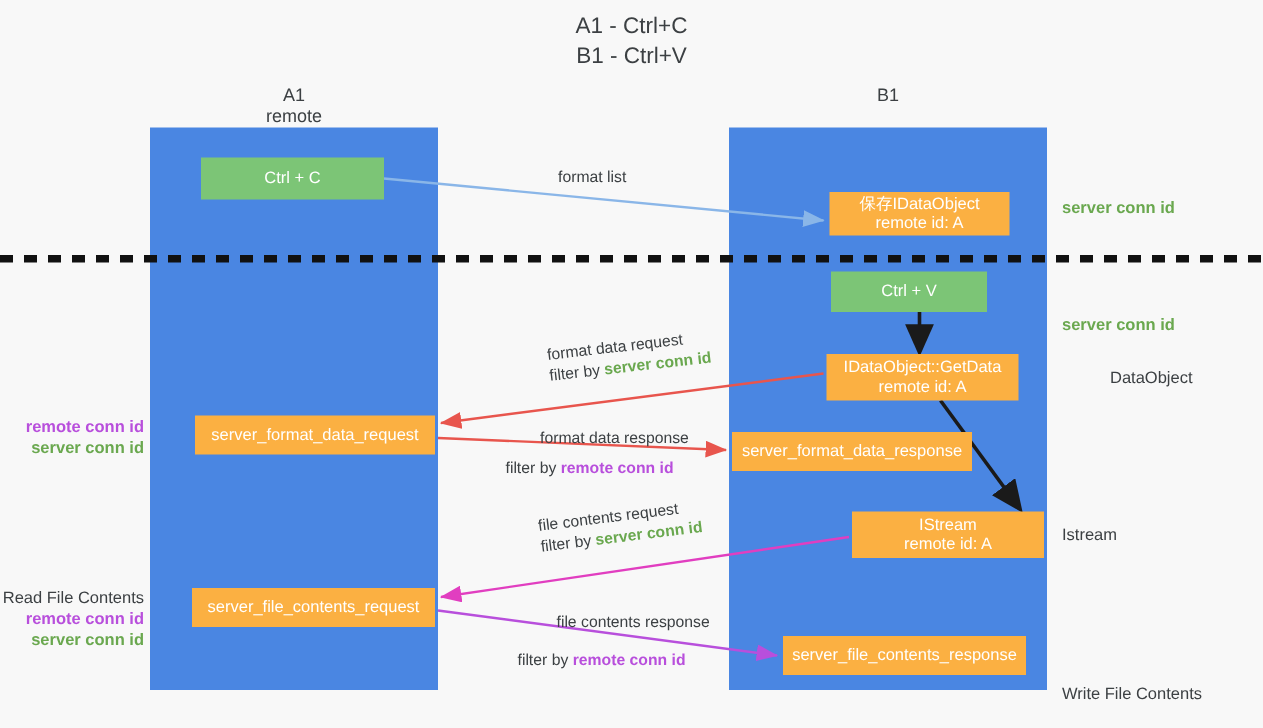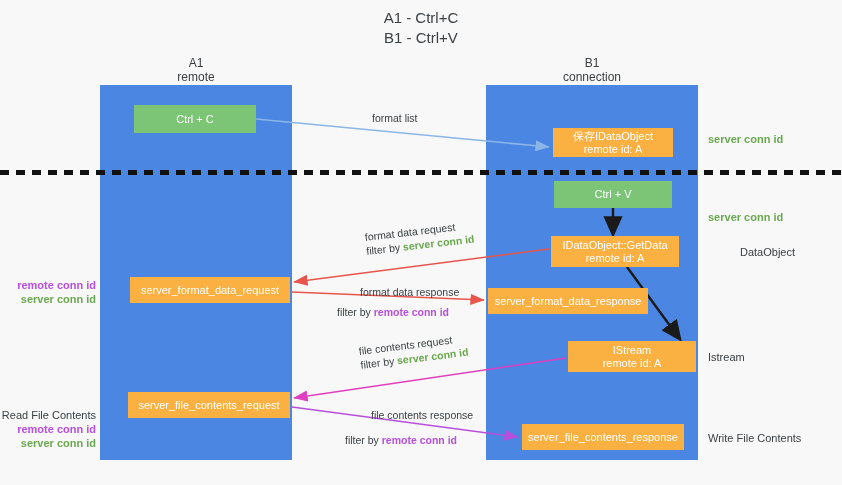--- a/index.html
+++ b/index.html
@@ -69,21 +69,21 @@
     font-size: 11px;
     line-height: 13px;
     text-align: center;
     padding: 2px 4px;
   }
   .node.green  { background: #7cc576; }
   .node.orange { background: #fbb042; }
   .node .l2 { font-size: 11px; line-height: 13px; }
 
   #node-ctrl-c   { left: 134px; top: 105px; width: 122px; height: 28px; }
-  #node-ctrl-v   { left: 554px; top: 181px; width: 118px; height: 27px; }
+  #node-ctrl-v   { left: 554px; top: 181px; width: 104px; height: 27px; }
   #node-save-idataobject { left: 553px; top: 128px; width: 120px; height: 29px; }
   #node-getdata  { left: 551px; top: 236px; width: 128px; height: 31px; }
   #node-istream  { left: 568px; top: 341px; width: 128px; height: 31px; }
   #node-fmt-req  { left: 130px; top: 277px; width: 160px; height: 26px; }
   #node-fmt-resp { left: 488px; top: 288px; width: 160px; height: 26px; }
   #node-file-req { left: 128px; top: 392px; width: 162px; height: 26px; }
   #node-file-resp{ left: 522px; top: 424px; width: 162px; height: 26px; }
 
   
   .right-note {
@@ -91,31 +91,31 @@
     line-height: 14px;
     white-space: nowrap;
   }
   .conn-green  { color: #6aa84f; font-weight: bold; }
   .conn-purple { color: #b84fdc; font-weight: bold; }
 
   #note-server-conn-1 { left: 708px; top: 132px; }
   #note-server-conn-2 { left: 708px; top: 210px; }
   #note-dataobject    { left: 708px; top: 245px; color: #3c4043; padding-left: 32px; }
   #note-istream       { left: 708px; top: 350px; color: #3c4043; }
-  #note-write-file    { left: 708px; top: 431px; color: #3c4043; }
+  #note-write-file    { left: 708px; top: 456px; color: #3c4043; }
 
   
   .left-note {
     font-size: 11px;
     line-height: 14px;
     text-align: right;
     white-space: nowrap;
   }
   #note-left-fmt  { left: 0px; top: 278px; width: 96px; }
-  #note-left-file { left: 0px; top: 408px; width: 96px; }
+  #note-left-file { left: 0px; top: 392px; width: 96px; }
   #note-read-file { color: #3c4043; font-weight: normal; }
 
   
   .edge-label {
     font-size: 10.5px;
     line-height: 14px;
     color: #3c4043;
     white-space: nowrap;
   }
   .edge-label .plain { color: #3c4043; }
@@ -154,21 +154,20 @@
     <div>A1 - Ctrl+C</div>
     <div>B1 - Ctrl+V</div>
   </div>
 
   <div class="abs col-header" id="col-header-a1">
     <div>A1</div>
     <div>remote</div>
   </div>
   <div class="abs col-header" id="col-header-b1">
     <div>B1</div>
-    <div>connection</div>
   </div>
 
   <div class="abs lane" id="lane-a1"></div>
   <div class="abs lane" id="lane-b1"></div>
 
   <svg id="edges" viewBox="0 0 842 485">
     <defs>
       <marker id="ah-blue" markerWidth="9" markerHeight="7" refX="8.5" refY="3.5" orient="auto">
         <polygon points="0 0, 9 3.5, 0 7" fill="#8ab6e8"></polygon>
       </marker>

